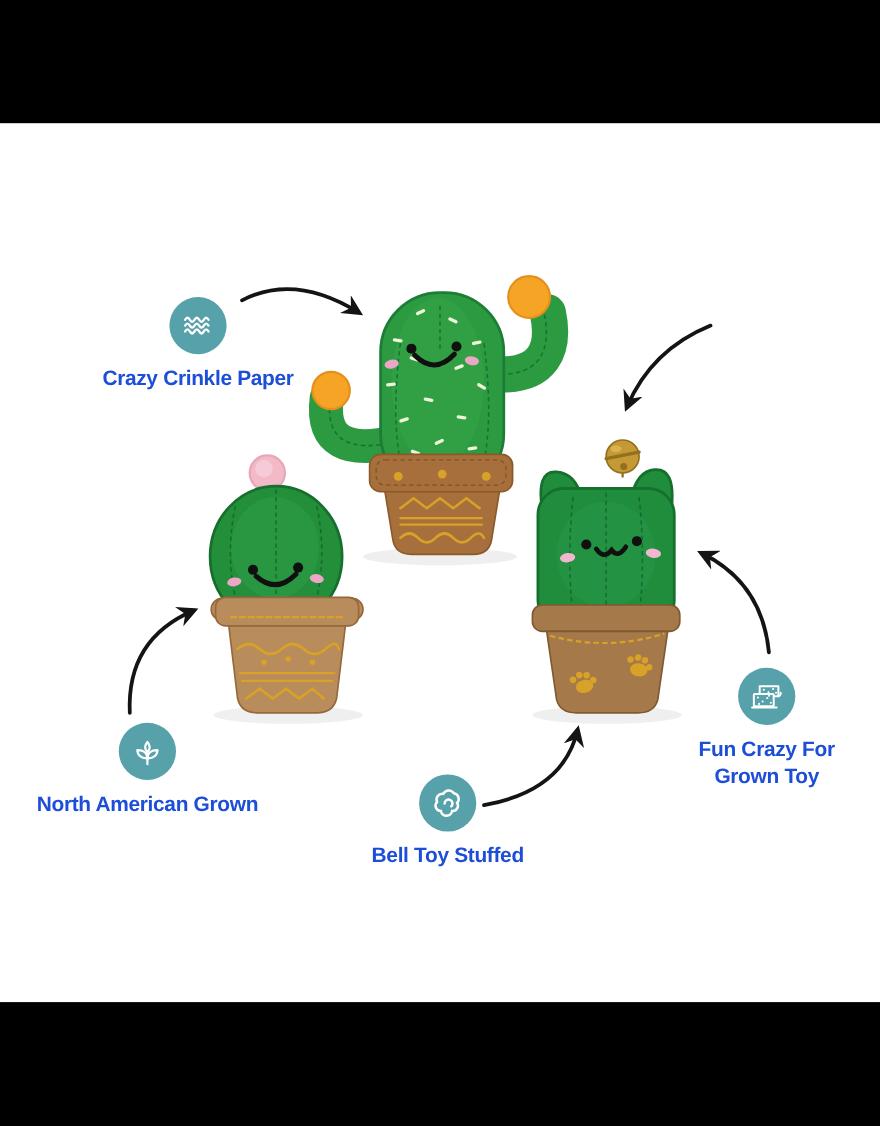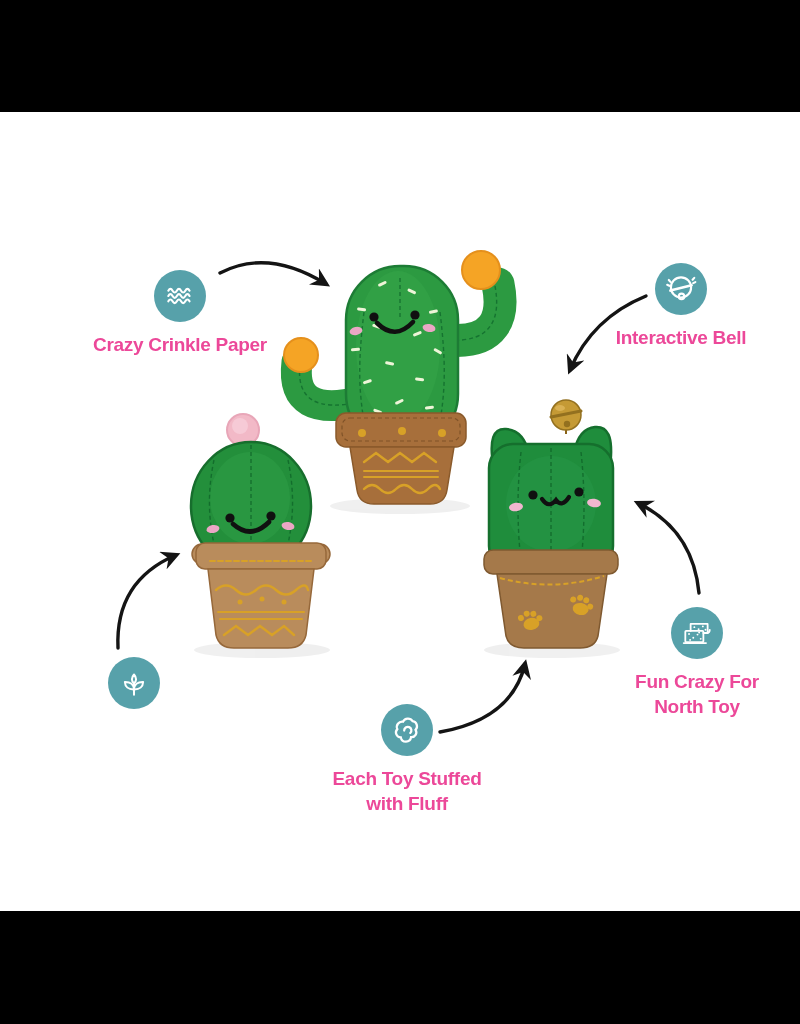--- a/index.html
+++ b/index.html
@@ -4,21 +4,21 @@
 <style>
   html,body{margin:0;padding:0;background:#000;}
   .stage{position:relative;width:800px;height:1024px;background:#000;overflow:hidden;
          font-family:"Liberation Sans", sans-serif;}
   .photo{position:absolute;left:0;top:112px;width:800px;height:799px;background:#fff;}
   .scene{position:absolute;left:0;top:0;width:800px;height:799px;display:block;}
   .callout{position:absolute;margin:0;display:flex;flex-direction:column;align-items:center;}
   .badge{width:52px;height:52px;border-radius:50%;background:#57a1aa;
          display:flex;align-items:center;justify-content:center;flex:0 0 auto;}
   .badge svg{display:block;}
-  .cap{margin-top:10px;text-align:center;color:#ec4899;font-size:19px;line-height:25px;
+  .cap{margin-top:10px;text-align:center;color:#1d4ed8;font-size:19px;line-height:25px;
        letter-spacing:-0.3px;font-weight:bold;white-space:nowrap;}
   .cap span{display:block;}
   
   #co-crinkle{left:60px;top:158px;width:240px;}
   #co-bell{left:581px;top:151px;width:200px;}
   #co-catnip{left:14px;top:545px;width:240px;}
   #co-fluff{left:297px;top:592px;width:220px;}
   #co-felt{left:607px;top:495px;width:180px;}
 </style>
 </head>
@@ -192,57 +192,44 @@
           <path d="M5 11 q2-3.5 4 0 t4 0 t4 0 t4 0 t4 0"></path>
           <path d="M5 16 q2-3.5 4 0 t4 0 t4 0 t4 0 t4 0"></path>
           <path d="M5 21 q2-3.5 4 0 t4 0 t4 0 t4 0 t4 0"></path>
         </svg>
       </div>
       <figcaption class="cap">
         <span>Crazy Crinkle Paper</span>
       </figcaption>
     </figure>
 
-    <figure class="callout" id="co-bell">
-      <div class="badge">
-        <svg width="34" height="34" viewBox="0 0 32 32" fill="none" stroke="#ffffff" stroke-width="2" stroke-linecap="round">
-          <circle cx="16" cy="14.5" r="9.5"></circle>
-          <path d="M6 17.5 L26 12.5" stroke-width="2.4"></path>
-          <circle cx="16.5" cy="23" r="2.6"></circle>
-          <path d="M4.5 7.5 l1.6 1.8 M28.5 5.5 l-1.6 1.8 M3 12 l2 1 M29.5 9.5 l-2 1"></path>
-        </svg>
-      </div>
-      <figcaption class="cap">
-        <span>Interactive Bell</span>
-      </figcaption>
-    </figure>
 
     <figure class="callout" id="co-catnip">
       <div class="badge">
         <svg width="34" height="34" viewBox="0 0 32 32" fill="none" stroke="#ffffff" stroke-width="1.9" stroke-linecap="round" stroke-linejoin="round">
           <path d="M16 27 V 16"></path>
           <path d="M16 8 c-2.6 3-2.6 6.2 0 8.4 c2.6-2.2 2.6-5.4 0-8.4 Z"></path>
           <path d="M16 22 c-5.2 0.2-8.4-2.6-8.6-7 c5.2-0.2 8.4 2.6 8.6 7 Z"></path>
           <path d="M16 22 c5.2 0.2 8.4-2.6 8.6-7 c-5.2-0.2-8.4 2.6-8.6 7 Z"></path>
         </svg>
       </div>
       <figcaption class="cap">
+        <span>North American Grown</span>
       </figcaption>
     </figure>
 
     <figure class="callout" id="co-fluff">
       <div class="badge">
         <svg width="36" height="36" viewBox="0 0 32 32" fill="none" stroke="#ffffff" stroke-width="2" stroke-linecap="round">
           <path d="M10.5 22.5 a4.3 4.3 0 0 1 -3.1-7.3 a4.7 4.7 0 0 1 5-6.6 a4.9 4.9 0 0 1 8.6-0.4 a4.5 4.5 0 0 1 2.6 7.6 a4.3 4.3 0 0 1 -4 6.6 a4.6 4.6 0 0 1 -9.1 0.1 Z"></path>
           <path d="M13.5 16.5 a3.2 3.2 0 1 1 5.4 2.2"></path>
         </svg>
       </div>
       <figcaption class="cap">
-        <span>Each Toy Stuffed</span>
-        <span>with Fluff</span>
+        <span>Bell Toy Stuffed</span>
       </figcaption>
     </figure>
 
     <figure class="callout" id="co-felt">
       <div class="badge">
         <svg width="34" height="34" viewBox="0 0 32 32" fill="none" stroke="#ffffff" stroke-width="1.7" stroke-linecap="round" stroke-linejoin="round">
           <path d="M10 14 V 7.5 H 26 V 16 H 22"></path>
           <path d="M26 16 q 2-0.5 2-3"></path>
           <rect x="5" y="14" width="17" height="10.5" rx="0.8"></rect>
           <path d="M3.5 25.5 h 21"></path>
@@ -255,18 +242,18 @@
               <circle cx="12.5" cy="20.5" r="0.9"></circle>
             <circle cx="16.5" cy="17.5" r="0.9"></circle>
               <circle cx="19.5" cy="21.5" r="0.9"></circle>
             <circle cx="9.5" cy="22.5" r="0.9"></circle>
               <circle cx="18" cy="15.5" r="0.9"></circle>
           </g>
         </svg>
       </div>
       <figcaption class="cap">
         <span>Fun Crazy For</span>
-        <span>North Toy</span>
+        <span>Grown Toy</span>
       </figcaption>
     </figure>
 
   </div>
 </div>
 
 </body></html>

